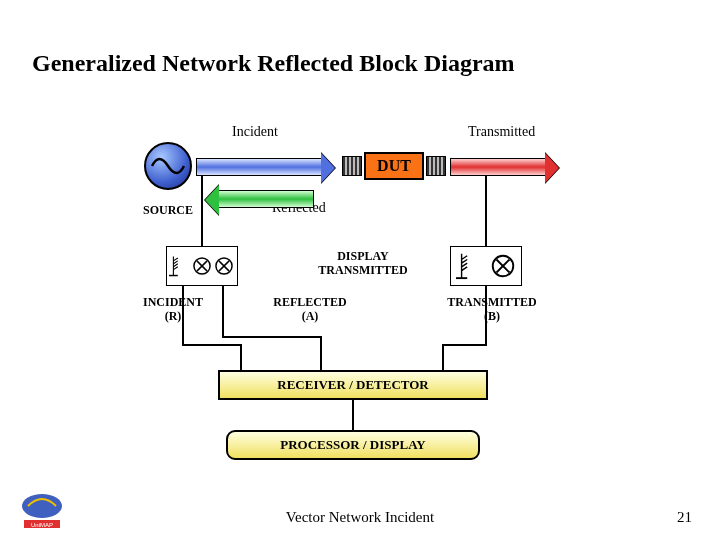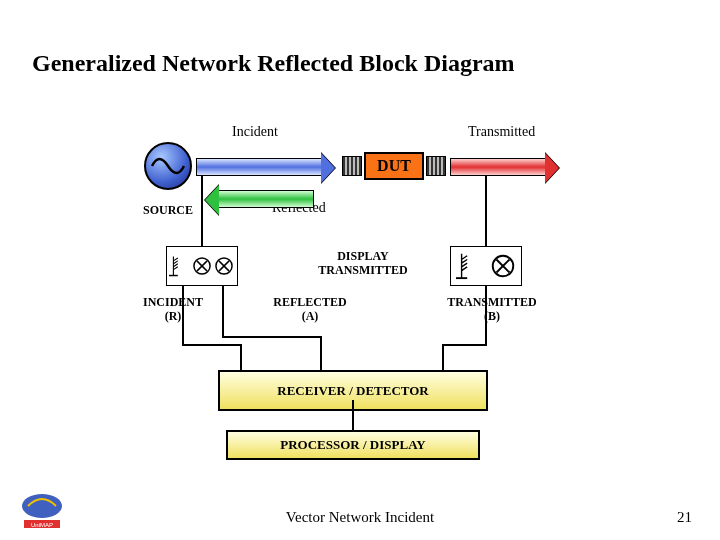--- a/index.html
+++ b/index.html
@@ -113,22 +113,22 @@
     display: inline-block;
   }
   
   .ybox {
     position: absolute;
     border: 2px solid #000;
     background: linear-gradient(#ffffe0, #f0e060);
     display:flex; align-items:center; justify-content:center;
     font-size: 13px; font-weight: bold;
   }
-  .receiver { left: 146px; top: 240px; width: 270px; height: 41px; }
-  .processor { left: 154px; top: 300px; width: 254px; height: 30px; }
+  .receiver { left: 146px; top: 240px; width: 270px; height: 30px; }
+  .processor { left: 154px; top: 300px; width: 254px; height: 30px; border-radius: 9px; }
   
   .wire { position: absolute; background: #000; }
   
   .footer {
     position: absolute;
     bottom: 14px; left: 0; width: 720px;
     text-align: center;
     font-size: 15px;
   }
   .pagenum {

